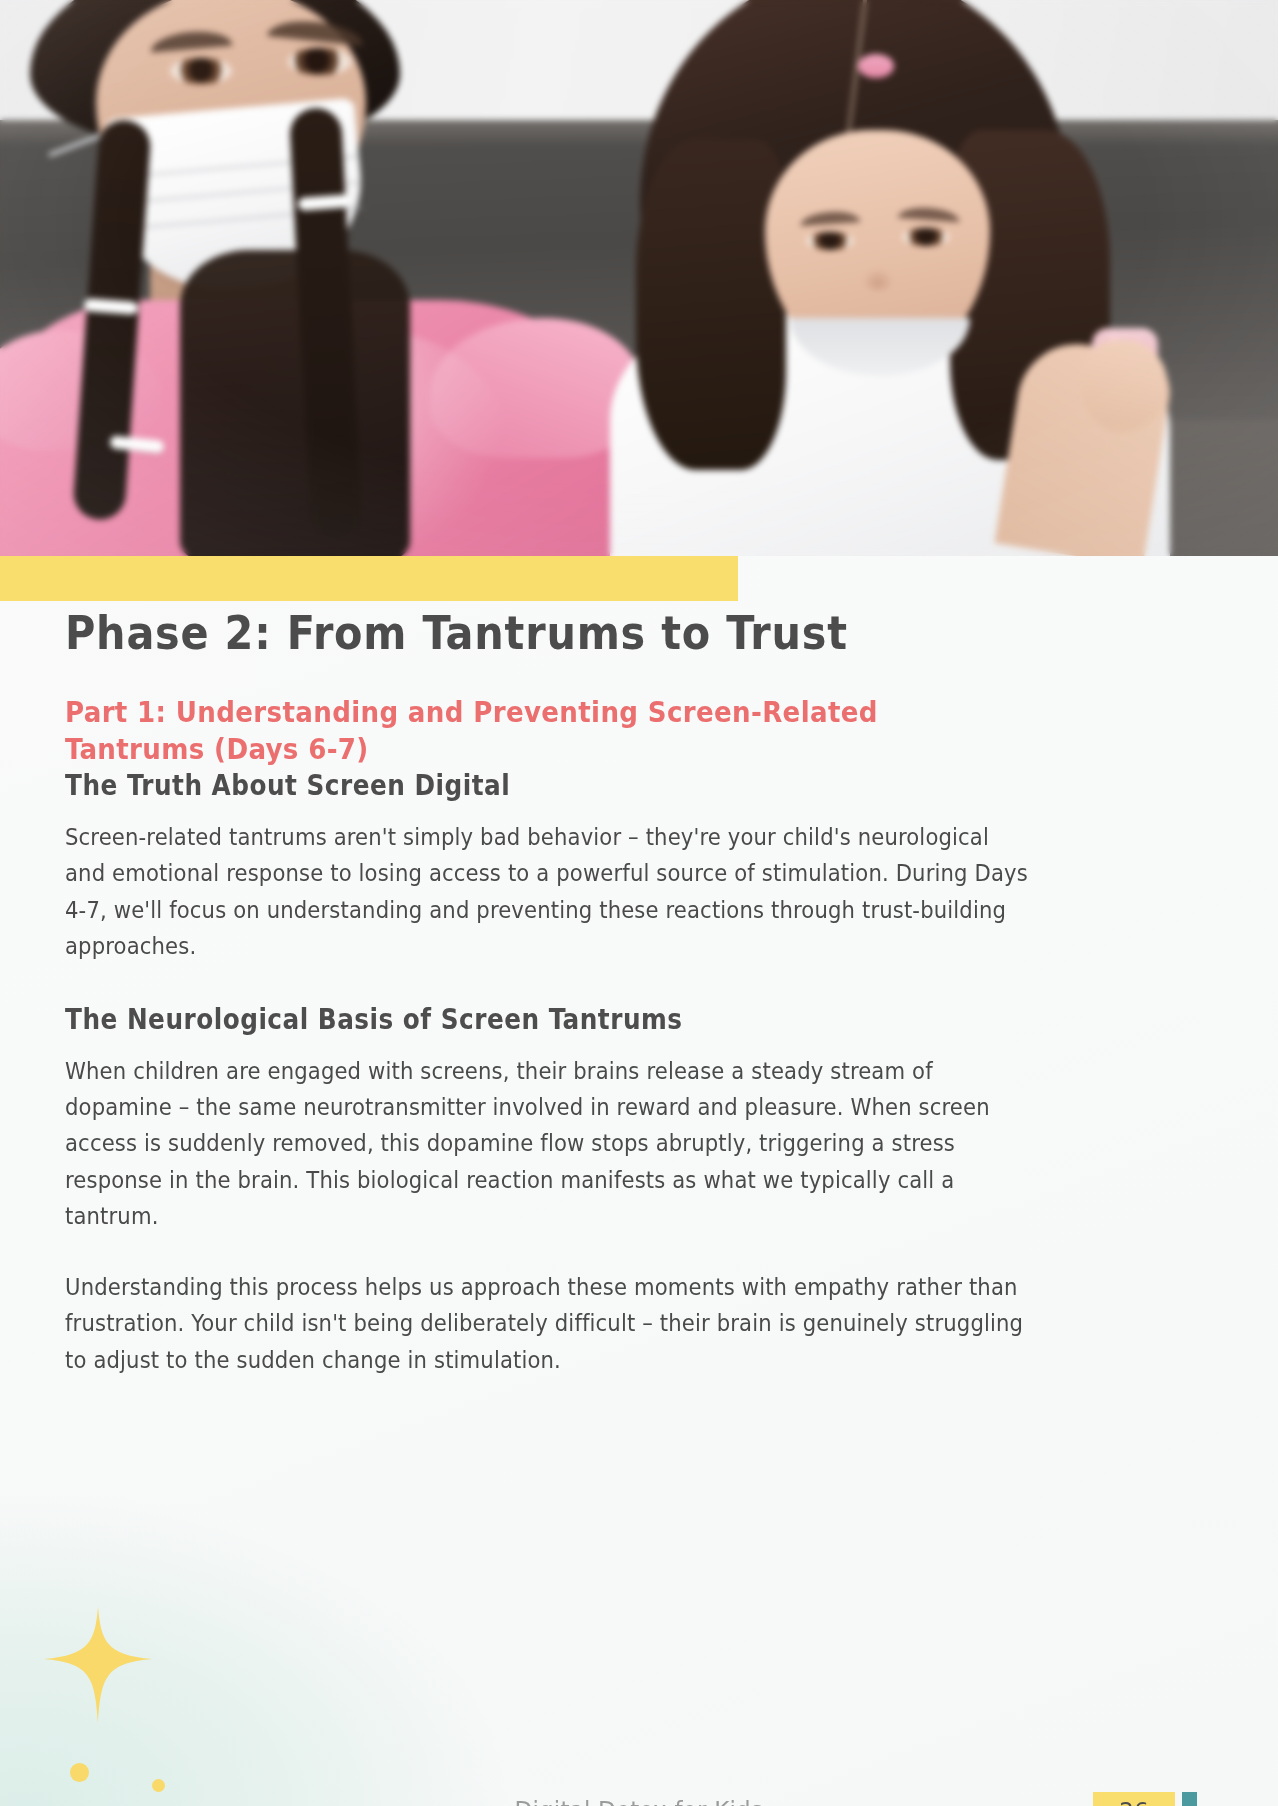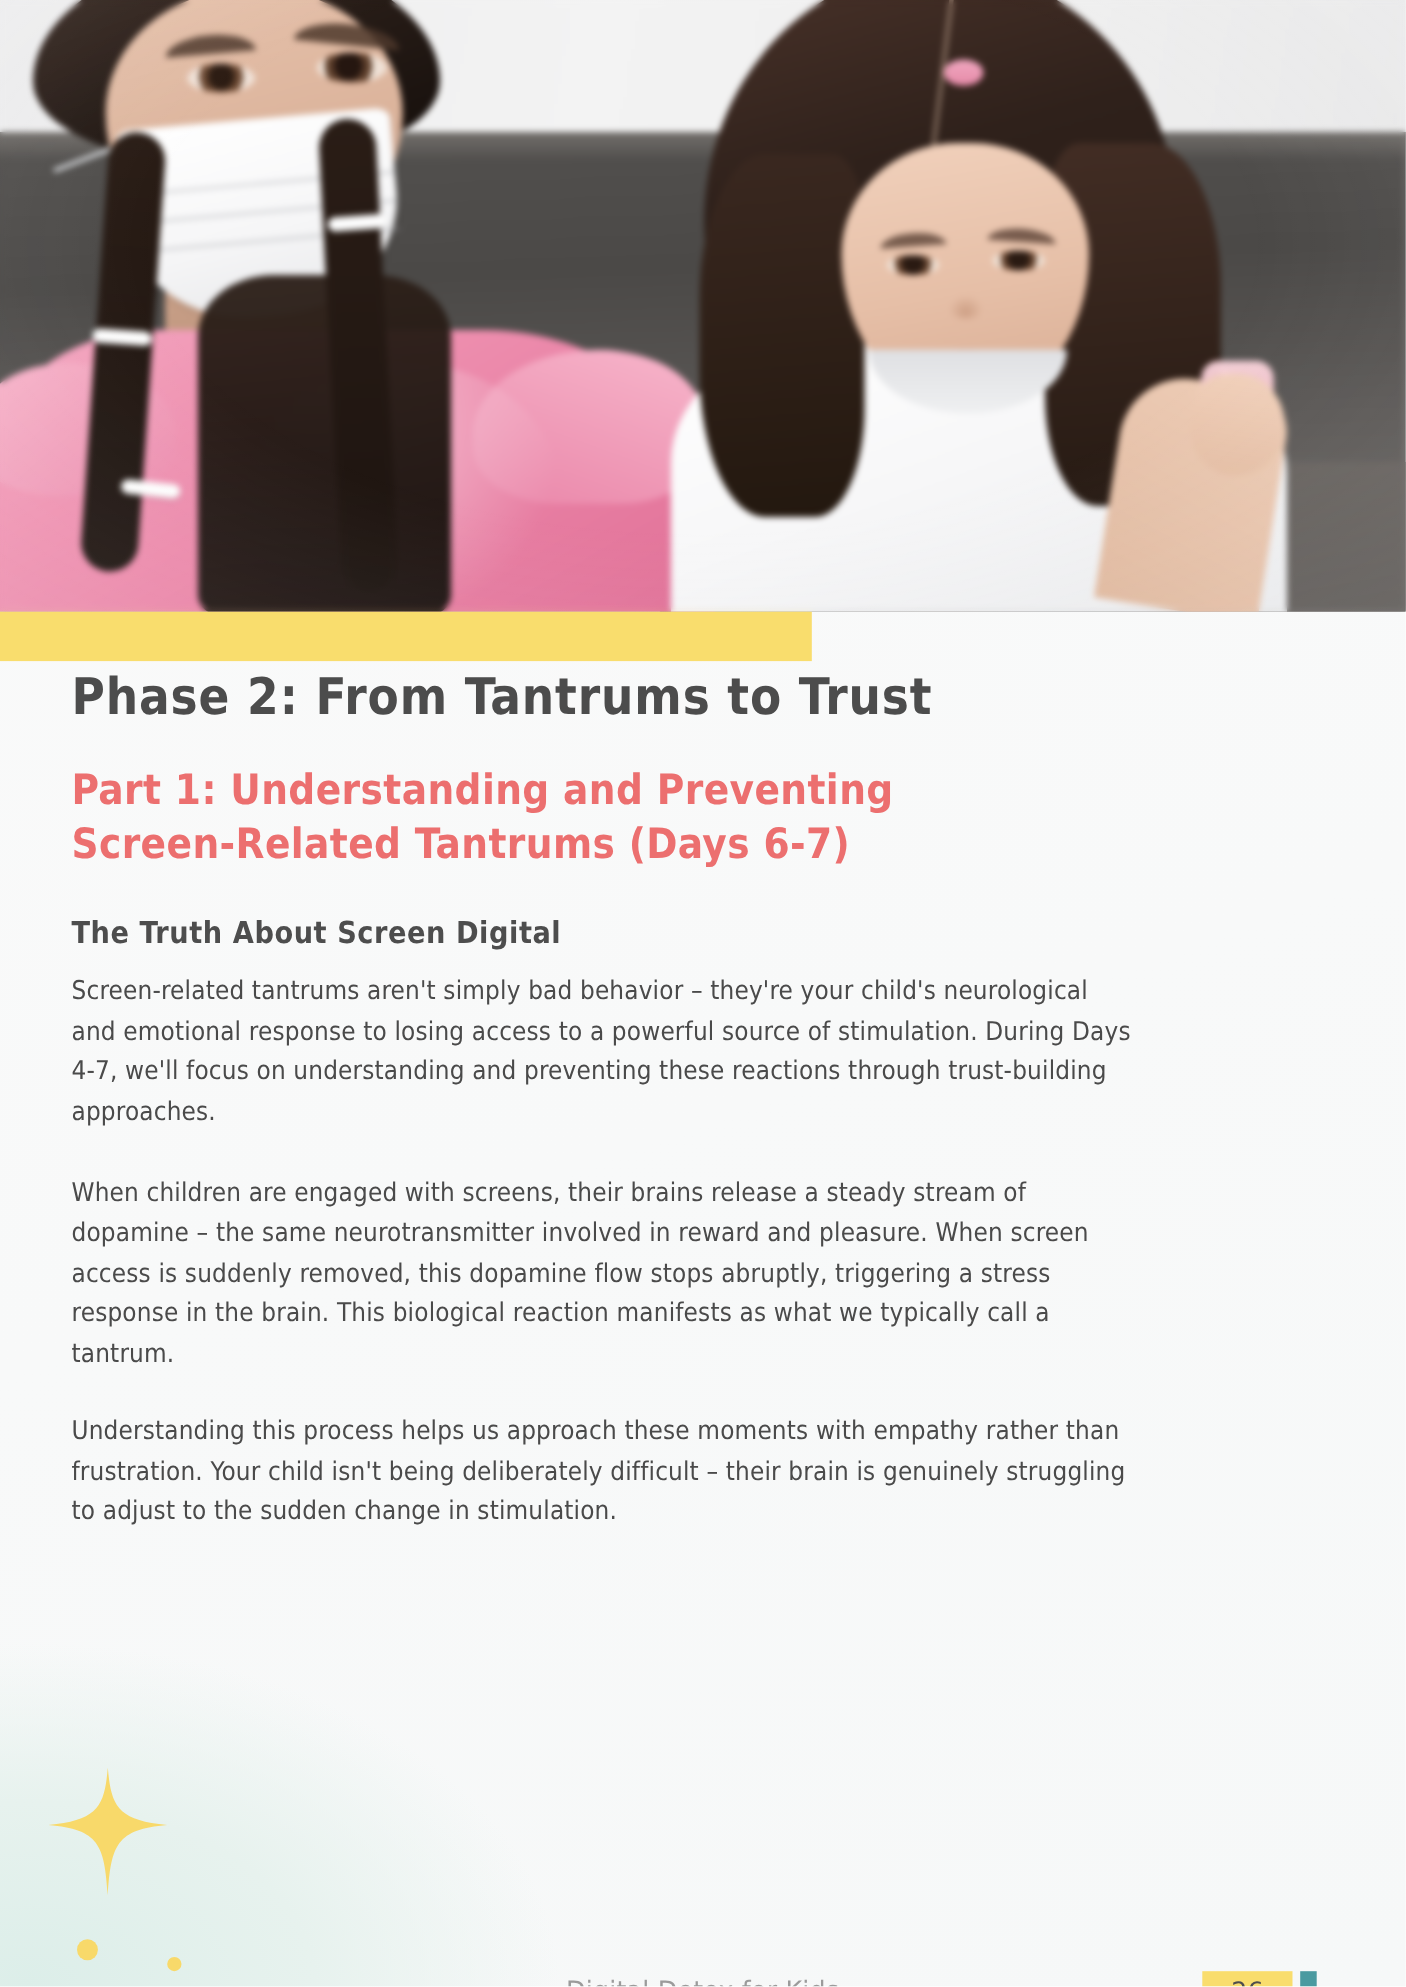--- a/index.html
+++ b/index.html
@@ -250,25 +250,24 @@
     font-weight:700;
     font-size:46px;
     line-height:1.12;
     letter-spacing:.8px;
     color:#4c4c4c;
     margin-bottom:34px;
   }
   .doc-subtitle{
     font-family:"DejaVu Sans Condensed","Liberation Sans Narrow","Liberation Sans", sans-serif;
     font-weight:700;
-    font-size:38px;
+    font-size:29px;
     line-height:1.30;
     letter-spacing:.35px;
     color:#ec6f6f;
-    margin-bottom:40px;
     max-width:880px;
   }
   .sec-head{
     font-family:"DejaVu Sans Condensed","Liberation Sans Narrow","Liberation Sans", sans-serif;
     font-weight:700;
     font-size:27.5px;
     letter-spacing:.5px;
     color:#4d4d4d;
     margin-bottom:18px;
   }
@@ -382,20 +381,21 @@
 
   <div class="content">
 
     <h1 class="doc-title">Phase 2: From Tantrums to Trust</h1>
 
     <h2 class="doc-subtitle">Part 1: Understanding and Preventing Screen-Related Tantrums (Days 6-7)</h2>
 
     <h3 class="sec-head">The Truth About Screen Digital</h3>
     <p class="body-p gap-after-p">Screen-related tantrums aren't simply bad behavior – they're your child's neurological and emotional response to losing access to a powerful source of stimulation. During Days 4-7, we'll focus on understanding and preventing these reactions through trust-building approaches.</p>
 
+    <h3 class="sec-head">The Neurological Basis of Screen Tantrums</h3>
     <p class="body-p gap-para">When children are engaged with screens, their brains release a steady stream of dopamine – the same neurotransmitter involved in reward and pleasure. When screen access is suddenly removed, this dopamine flow stops abruptly, triggering a stress response in the brain. This biological reaction manifests as what we typically call a tantrum.</p>
     <p class="body-p">Understanding this process helps us approach these moments with empathy rather than frustration. Your child isn't being deliberately difficult – their brain is genuinely struggling to adjust to the sudden change in stimulation.</p>
   </div>
 
   <div class="sparkle">
     <svg viewBox="0 0 108 116" width="108" height="116" aria-hidden="true">
       <path d="M54 0 C57 34 62 48 108 52 C62 56 57 70 54 116 C51 70 46 56 0 52 C46 48 51 34 54 0 Z" fill="#f8d96a"></path>
     </svg>
   </div>
   <div class="dot d1"></div>

